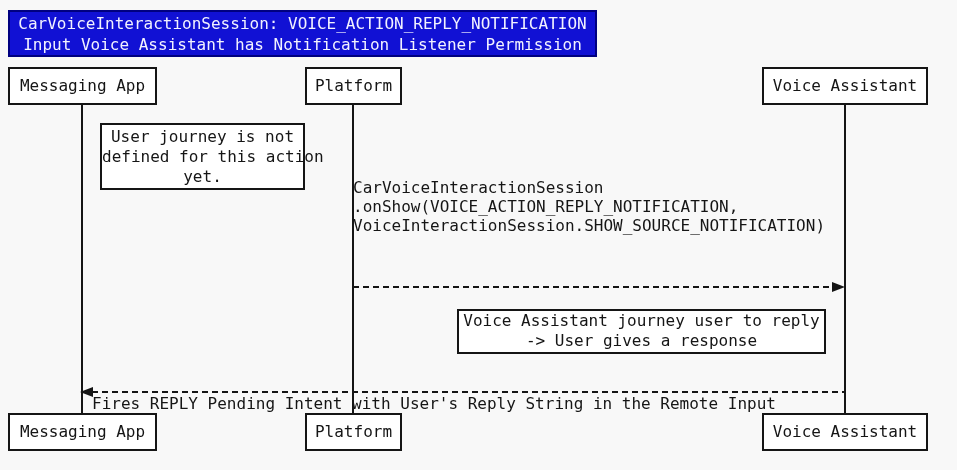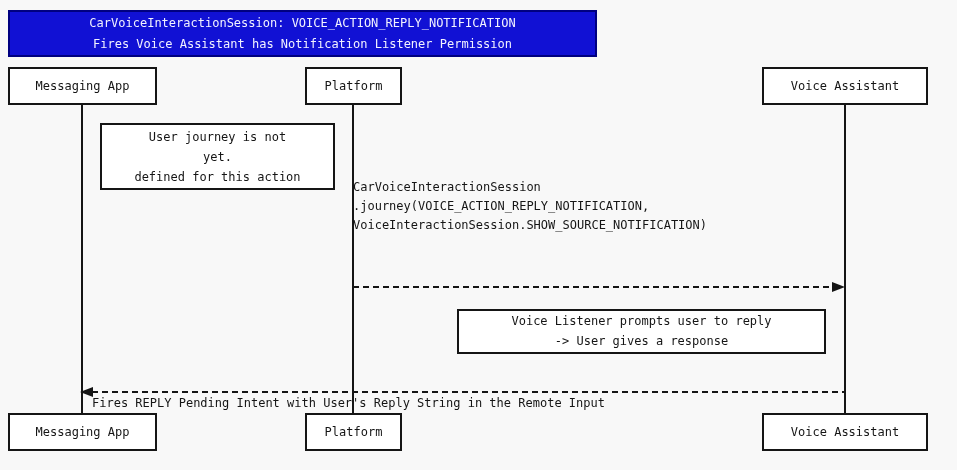--- a/index.html
+++ b/index.html
@@ -1,20 +1,20 @@
 <!DOCTYPE html>
 <html><head>
 <meta charset="utf-8">
 <style>
   html,body{margin:0;padding:0;background:#f8f8f8;}
   .canvas{
     position:relative;width:957px;height:470px;overflow:hidden;
     background:var(--canvas-bg,#f8f8f8);
     font-family:"DejaVu Sans Mono","Liberation Mono",monospace;
-    font-size:12px;color:var(--line,#151515);
+    font-size:16px;color:var(--line,#151515);
   }
   .box{
     position:absolute;box-sizing:border-box;
     background:var(--box-bg,#ffffff);
     border:2px solid var(--line,#151515);
     text-align:center;white-space:nowrap;
   }
   .actor{line-height:34px;}
   .title{
     background:var(--title-bg,#1111d4);
@@ -45,50 +45,50 @@
 <body style="--canvas-bg: #f8f8f8; --box-bg: #ffffff; --line: #151515; --title-bg: #1111d4; --title-border: #000080; --title-text: #f2f2ff;">
 
 <div class="canvas">
 
   <div class="lifeline" style="left:81px;top:103px;height:312px;"></div>
   <div class="lifeline" style="left:352px;top:103px;height:312px;"></div>
   <div class="lifeline" style="left:844px;top:103px;height:312px;"></div>
 
   <div class="box title" style="left:8px;top:10px;width:589px;height:47px;">
     <div>CarVoiceInteractionSession: VOICE_ACTION_REPLY_NOTIFICATION</div>
-    <div>Fires Voice Assistant has Notification Listener Permission</div>
+    <div>Input Voice Assistant has Notification Listener Permission</div>
   </div>
 
   <div class="box actor" style="left:8px;top:67px;width:149px;height:38px;">
     <span>Messaging App</span>
   </div>
   <div class="box actor" style="left:305px;top:67px;width:97px;height:38px;">
     <span>Platform</span>
   </div>
   <div class="box actor" style="left:762px;top:67px;width:166px;height:38px;">
     <span>Voice Assistant</span>
   </div>
 
-  <div class="box note" style="left:100px;top:123px;width:235px;height:67px;">
+  <div class="box note" style="left:100px;top:123px;width:205px;height:67px;">
     <div>User journey is not</div>
+    <div>defined for this action</div>
     <div>yet.</div>
-    <div>defined for this action</div>
   </div>
 
   <div class="msg-text" style="left:353px;top:178px;width:492px;">
     <div>CarVoiceInteractionSession</div>
-    <div>.journey(VOICE_ACTION_REPLY_NOTIFICATION,</div>
+    <div>.onShow(VOICE_ACTION_REPLY_NOTIFICATION,</div>
     <div>VoiceInteractionSession.SHOW_SOURCE_NOTIFICATION)</div>
   </div>
   <div class="arrow" style="left:353px;top:286px;width:490px;">
     <span class="head head-right"></span>
   </div>
 
   <div class="box note" style="left:457px;top:309px;width:369px;height:45px;padding-top:0;">
-    <div>Voice Listener prompts user to reply</div>
+    <div>Voice Assistant journey user to reply</div>
     <div>-&gt; User gives a response</div>
   </div>
 
   <div class="msg-text" style="left:92px;top:370px;width:743px;margin-top:24px;">
     <div>Fires REPLY Pending Intent with User's Reply String in the Remote Input</div>
   </div>
   <div class="arrow" style="left:82px;top:391px;width:762px;">
     <span class="head head-left"></span>
   </div>
 

